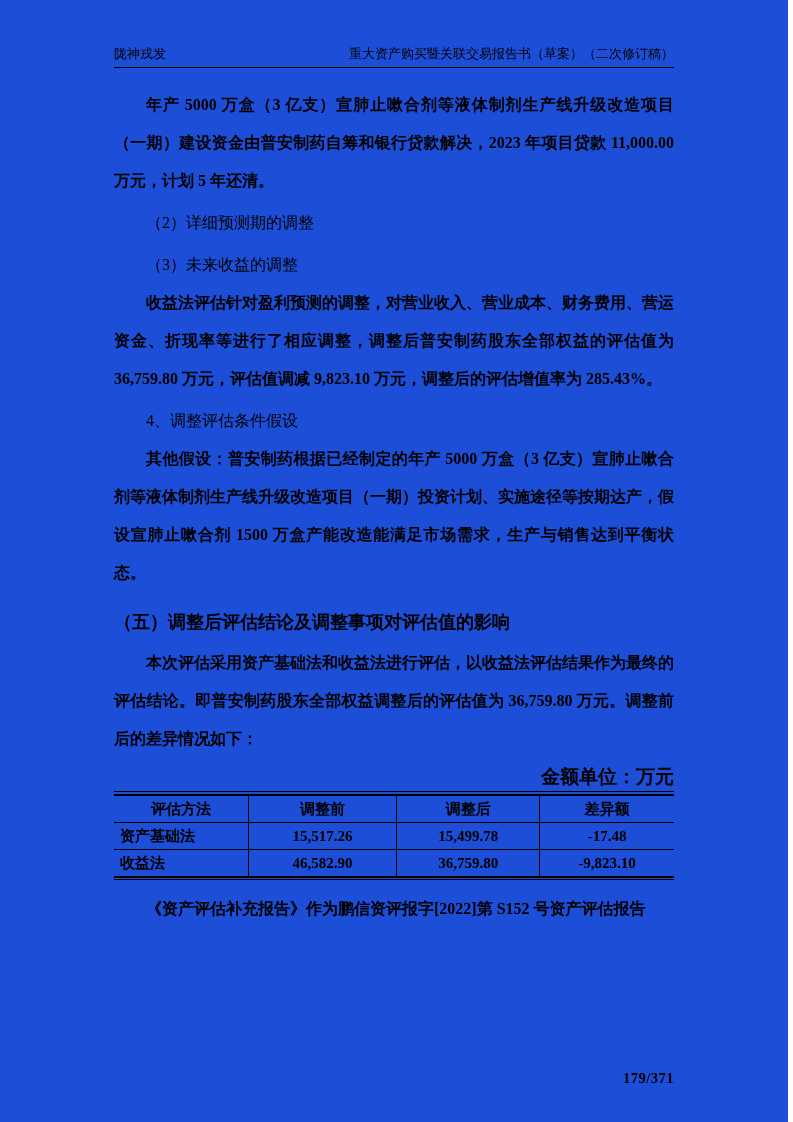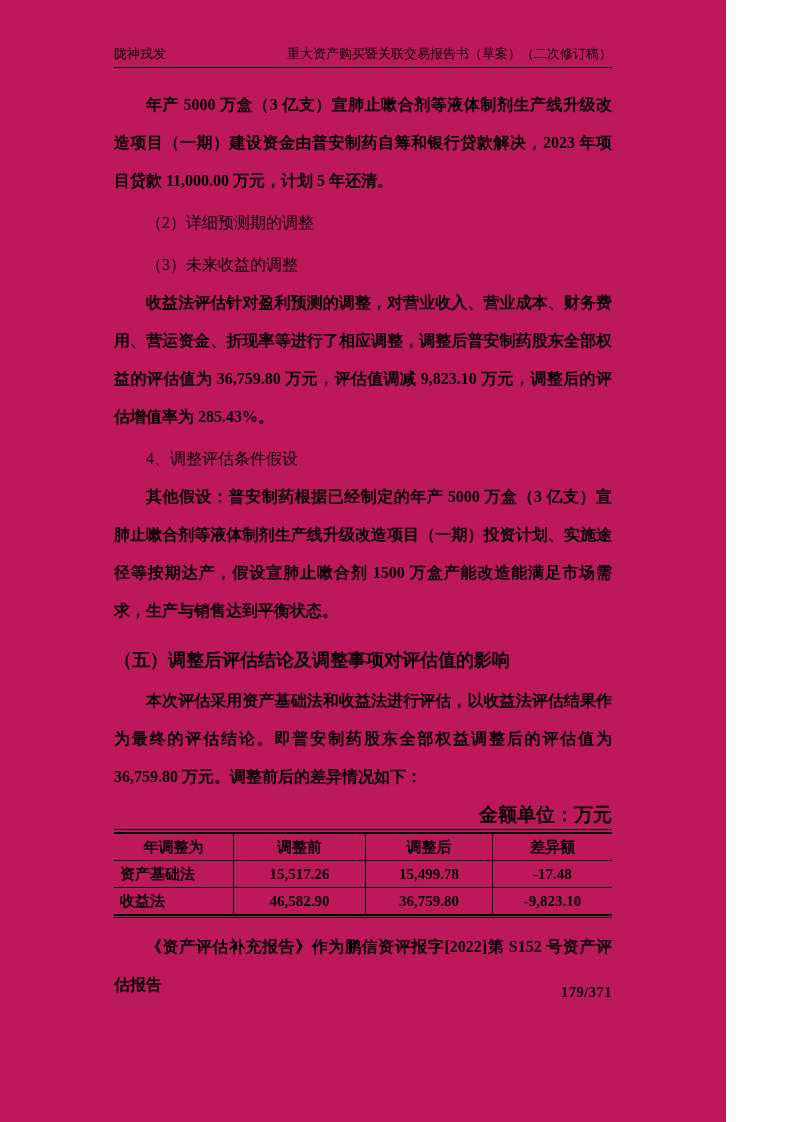--- a/index.html
+++ b/index.html
@@ -2,23 +2,23 @@
 <html><head>
 <meta charset="utf-8">
 <style>
   html, body {
     margin: 0;
     padding: 0;
     background: #ffffff;
   }
   .page {
     position: relative;
-    width: 726px;
+    width: 788px;
     height: 1122px;
-    background: #be185d;
+    background: #1d4ed8;
     color: #000000;
     font-family: "Liberation Serif", "DejaVu Serif", serif;
     overflow: hidden;
     box-sizing: border-box;
     padding: 46px 114px 0 114px;
   }
   
   .header {
     display: flex;
     justify-content: space-between;
@@ -90,21 +90,21 @@
   table.cmp td.method { text-align: left; padding-left: 6px; }
   col.c-method { width: 24%; }
   col.c-before { width: 26.5%; }
   col.c-after  { width: 25.5%; }
   col.c-diff   { width: 24%; }
   
   .after-table { margin-top: 10px; }
   .footer {
     position: absolute;
     right: 114px;
-    top: 984px;
+    top: 1070px;
     font-size: 14.5px;
     font-weight: bold;
     letter-spacing: 0.5px;
   }
 </style>
 </head>
 <body>
 
 <div class="page">
 
@@ -132,21 +132,21 @@
     <div class="table-outer">
       <table class="cmp">
         <colgroup>
           <col class="c-method">
             <col class="c-before">
             <col class="c-after">
             <col class="c-diff">
         </colgroup>
         <thead>
           <tr>
-            <th>年调整为</th>
+            <th>评估方法</th>
             <th>调整前</th>
             <th>调整后</th>
             <th>差异额</th>
           </tr>
         </thead>
         <tbody>
           <tr>
             <td class="method">资产基础法</td>
             <td>15,517.26</td>
             <td>15,499.78</td>

